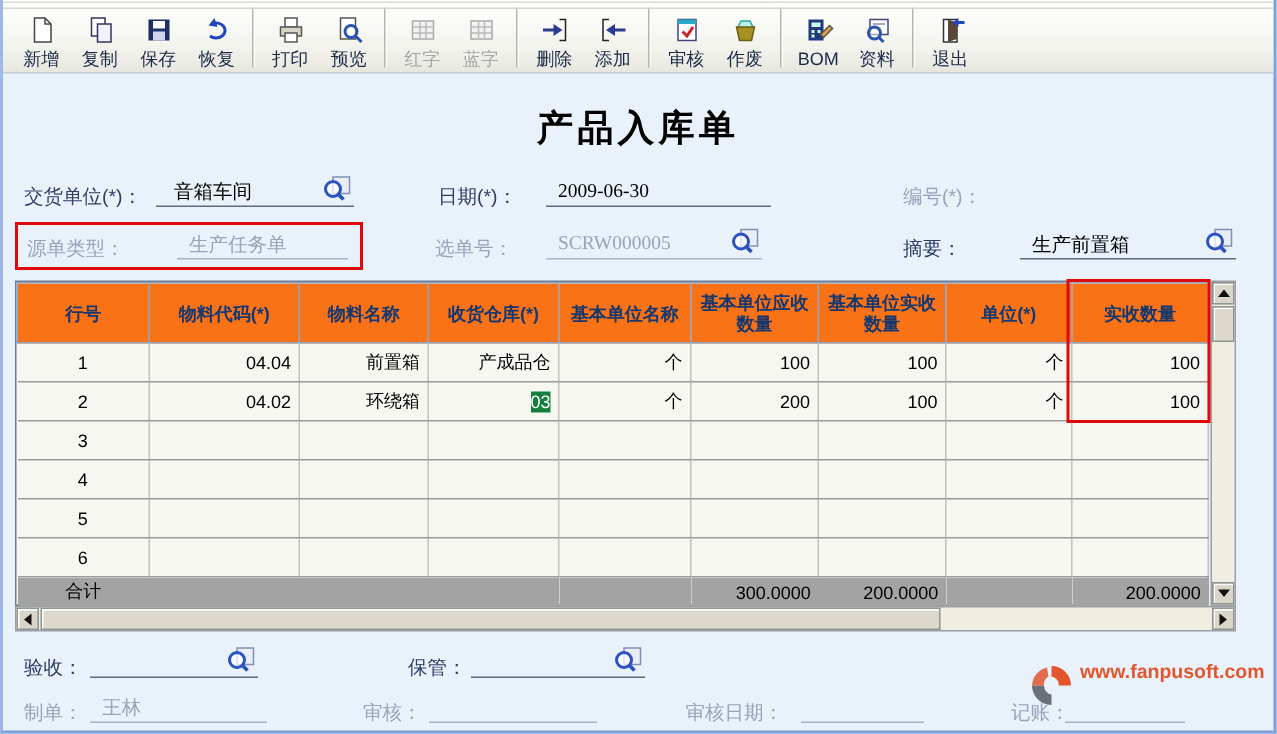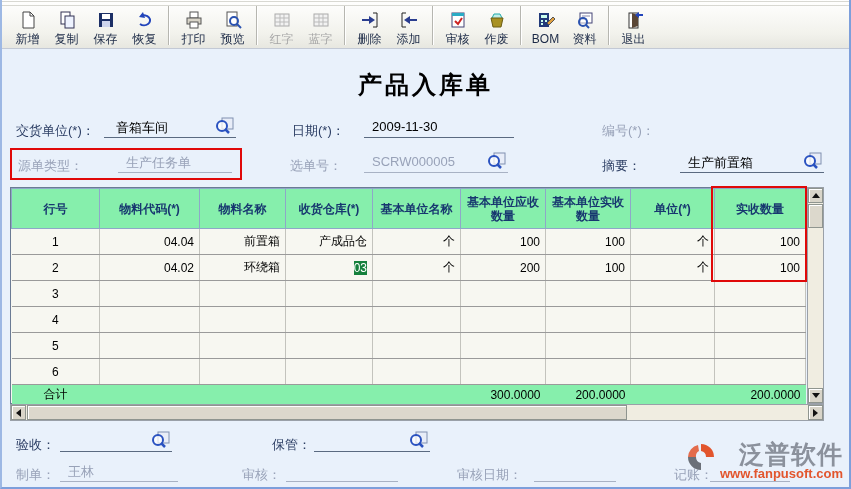--- a/index.html
+++ b/index.html
@@ -22,35 +22,35 @@
 
   
   .title { position:absolute; top:69px; left:0; width:100%; text-align:center;
            font-size:24px; font-weight:bold; color:#000; letter-spacing:3px; }
 
   
   .lbl { position:absolute; font-size:13px; color:#2c3e64; white-space:nowrap; }
   .lbl.dis { color:#98a2b8; }
   .fbox { position:absolute; height:21px; border-bottom:1px solid #5a6a80; font-size:13px; color:#000; }
   .fbox.dis { border-bottom-color:#a8b2c4; color:#98a2b8; }
-  .fbox .ftext { display:inline-block; padding:2px 0 0 8px; white-space:nowrap; }
+  .fbox .ftext { display:inline-block; padding:2px 0 0 8px; white-space:nowrap;font-family:Liberation Serif, serif; }
   .fbox .mag { position:absolute; right:2px; top:0px; }
 
   
   .redbox { position:absolute; border:2px solid #e00909; background:transparent; z-index:30; }
 
   
   .gridwrap { position:absolute; left:8px; top:187px; width:796px; height:217px;
               border:1px solid #6b7b94; background:#f7f7f1; }
   table.grid { border-collapse:collapse; table-layout:fixed; width:794px; font-size:12px; }
-  table.grid th { background:#86efac; color:#17376f; font-weight:bold; height:40px;
+  table.grid th { background:#f97316; color:#17376f; font-weight:bold; height:40px;
                   border:1px solid #8ea7c8; padding:1px 2px; line-height:14px; }
   table.grid td { height:26px; background:#f7f7f1; border-bottom:1px solid #9a9a9a;
                   border-right:1px solid #c3c3bd; padding:0 5px; color:#000; white-space:nowrap; overflow:hidden; }
-  table.grid tr.total td { background:#86efac; height:20px; border-bottom:none; border-right:none; border-top:1px solid #7a8aa0; }
+  table.grid tr.total td { background:#a3a3a3; height:20px; border-bottom:none; border-right:none; border-top:1px solid #7a8aa0; }
   td.c { text-align:center; } td.r { text-align:right; } td.l { text-align:right; }
   td.white { background:#ffffff; }
   td.yellow { background:#ffffc8; }
   .selhl { background:#15803d; color:#fff; padding:0 0; }
   td.bluetext { color:#23408e; }
 
   
   .vscroll { position:absolute; left:805px; top:187px; width:17px; height:217px;
              background:#f0ede1; border:1px solid #9aa0a8; }
   .hscroll { position:absolute; left:8px; top:404px; width:814px; height:17px;
@@ -246,21 +246,21 @@
     <span class="mag">
       <svg width="20" height="18">
           <rect x="8" y="1" width="11" height="11" fill="#e8edf8" stroke="#8090b0"></rect>
           <circle cx="8" cy="9" r="5" fill="rgba(255,255,255,.7)" stroke="#2a52c0" stroke-width="2"></circle>
           <line x1="11" y1="12" x2="15" y2="16" stroke="#2a52c0" stroke-width="2.5"></line>
         </svg>
     </span>
   </div>
   <span class="lbl" style="left:290px; top:122px;">日期(*)：</span>
   <div class="fbox" style="left:362px; top:117px; width:150px;">
-    <span class="ftext">2009-11-30</span>
+    <span class="ftext">2009-06-30</span>
   </div>
   <span class="lbl dis" style="left:600px; top:122px;">编号(*)：</span>
 
   <span class="lbl dis" style="left:16px; top:157px;">源单类型：</span>
   <div class="fbox dis" style="left:116px; top:152px; width:114px;">
     <span class="ftext">生产任务单</span>
   </div>
   <span class="lbl dis" style="left:288px; top:157px;">选单号：</span>
   <div class="fbox dis" style="left:362px; top:152px; width:144px;">
     <span class="ftext">SCRW000005</span>
@@ -448,18 +448,17 @@
 
   <div class="logo">
     <span>
       <svg width="32" height="32" viewBox="0 0 32 32">
         <path d="M16 3 A13 13 0 0 1 29 16 L21 16 A6 6 0 0 0 16 10 Z" fill="#e2552d"></path>
         <path d="M16 29 A13 13 0 0 1 3 16 L11 16 A6 6 0 0 0 16 22 Z" fill="#6b7078"></path>
         <path d="M3 16 A13 13 0 0 1 13 4 L14 10 A6 6 0 0 0 11 16 Z" fill="#e2552d" opacity=".85"></path>
       </svg>
     </span>
     <span class="ltxt">
-      <span class="lname">泛普软件</span>
       <span class="lurl">www.fanpusoft.com</span>
     </span>
   </div>
 
 </div>
 
 </body></html>

